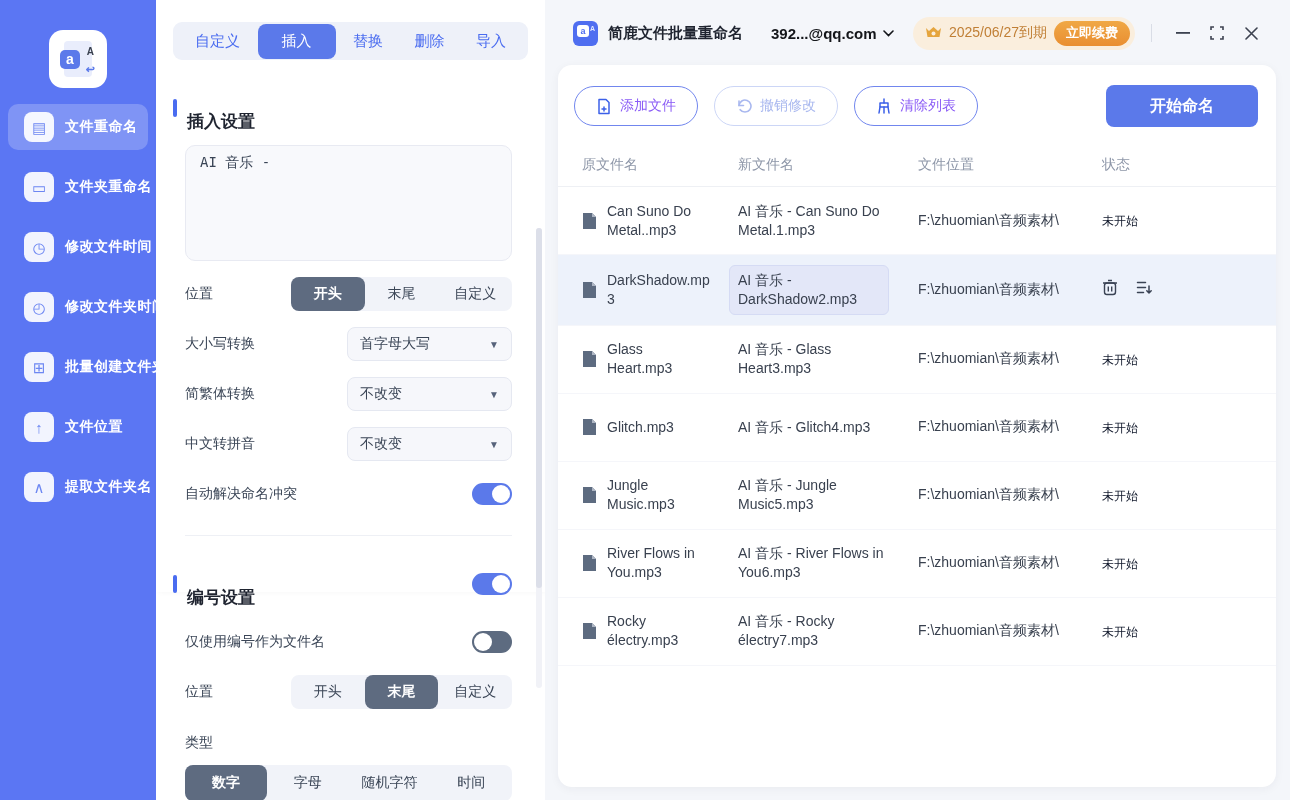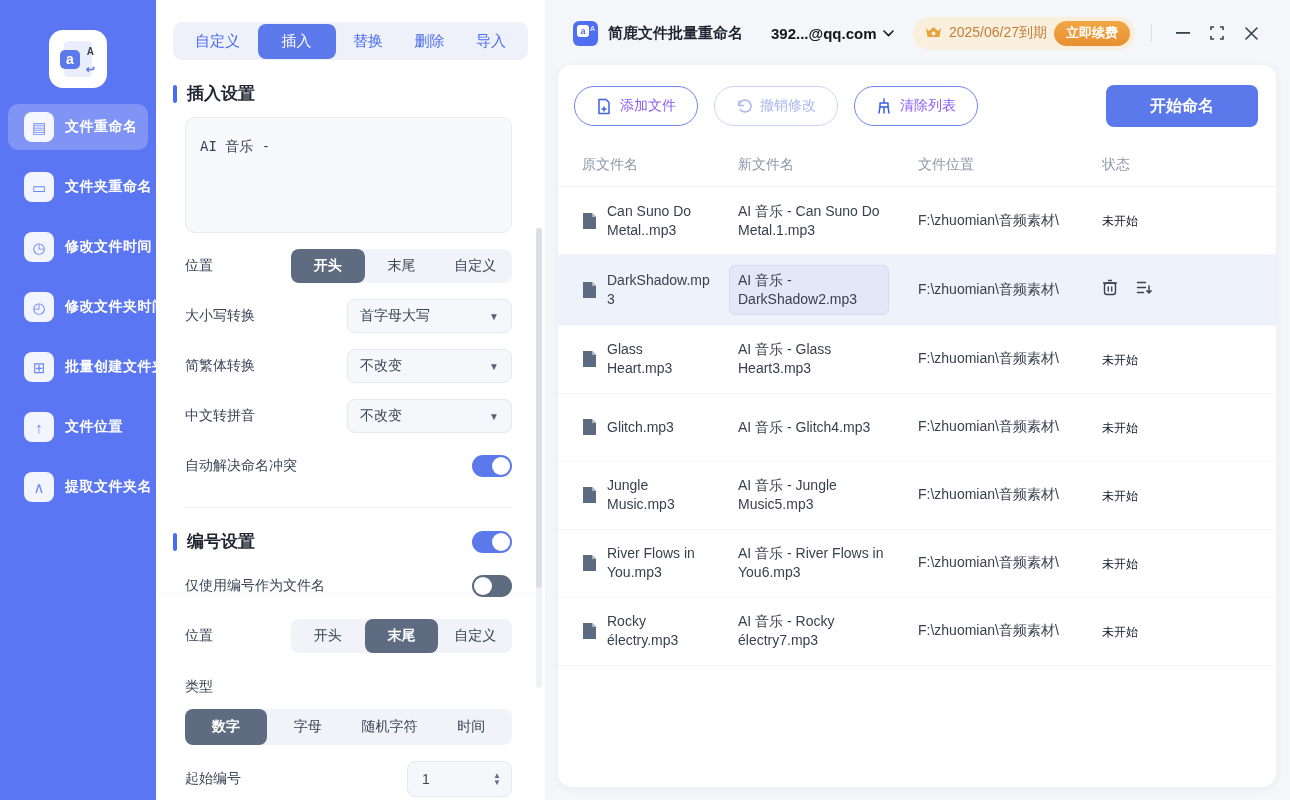--- a/index.html
+++ b/index.html
@@ -19,22 +19,22 @@
   .sglyph { color:#6d87f2; font-size:15px; line-height:1; }
   .slabel { font-size:14px; font-weight:bold; letter-spacing:.5px; white-space:nowrap; }
 
   
   .mid { position:absolute; left:156px; top:0; width:389px; height:592px; background:#fff; box-shadow:2px 0 6px rgba(0,0,0,.04); }
   .tabbar { margin:22px 17px 0 17px; height:38px; background:#eef1f9; border-radius:9px; display:flex; align-items:center; justify-content:space-between; padding:0 8px; }
   .tab { font-size:15px; color:#4a6cf0; padding:7px 14px; border-radius:8px; cursor:pointer; white-space:nowrap; }
   .tab.active { background:#5b79ea; color:#fff; padding:8px 24px; }
   .section-head { display:flex; align-items:center; margin:22px 33px 0 17px; }
   .sec-bar { width:4px; height:18px; background:#4a6cf0; border-radius:2px; margin-right:10px; }
-  .sec-title { font-size:17px; font-weight:bold; color:#1f2430; flex:1; }
-  .mid-textarea { display:block; margin:12px 33px 0 29px; width:327px; height:116px; background:#f8f9fc; border:1px solid #e8eaf2; border-radius:10px; padding:20px 14px; font-family:"DejaVu Sans Mono", monospace; font-size:14px; color:#3a4556; resize:none; outline:none; }
+  .sec-title { font-size:17px; font-weight:bold; color:#1f2430; flex:1;margin-top:28px; }
+  .mid-textarea { display:block; margin:12px 33px 0 29px; width:327px; height:116px; background:#f8f9fc; border:1px solid #e8eaf2; border-radius:10px; padding:8px 14px; font-family:"DejaVu Sans Mono", monospace; font-size:14px; color:#3a4556; resize:none; outline:none; }
   .form-row { display:flex; align-items:center; justify-content:space-between; margin:16px 33px 0 29px; min-height:34px; }
   .form-label { font-size:14px; color:#3a4556; }
   .segmented { width:221px; height:34px; background:#f1f3f9; border-radius:8px; display:flex; }
   .segmented.wide { width:327px; height:36px; }
   .seg { flex:1; display:flex; align-items:center; justify-content:center; font-size:14px; color:#3a4556; border-radius:8px; cursor:pointer; white-space:nowrap; }
   .seg.active { background:#5e6b80; color:#fff; font-weight:bold; }
   .dropdown { width:165px; height:34px; background:#f6f7fb; border:1px solid #e5e8f1; border-radius:8px; display:flex; align-items:center; justify-content:space-between; padding:0 12px; cursor:pointer; }
   .dd-value { font-size:14px; color:#3a4556; }
   .dd-arrow { font-size:10px; color:#56627a; }
   .toggle { width:40px; height:22px; border-radius:11px; position:relative; cursor:pointer; flex:none; }

